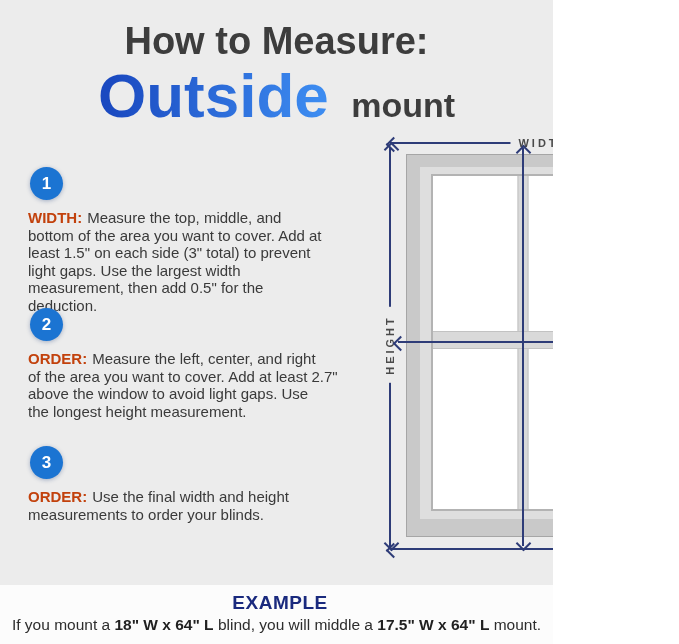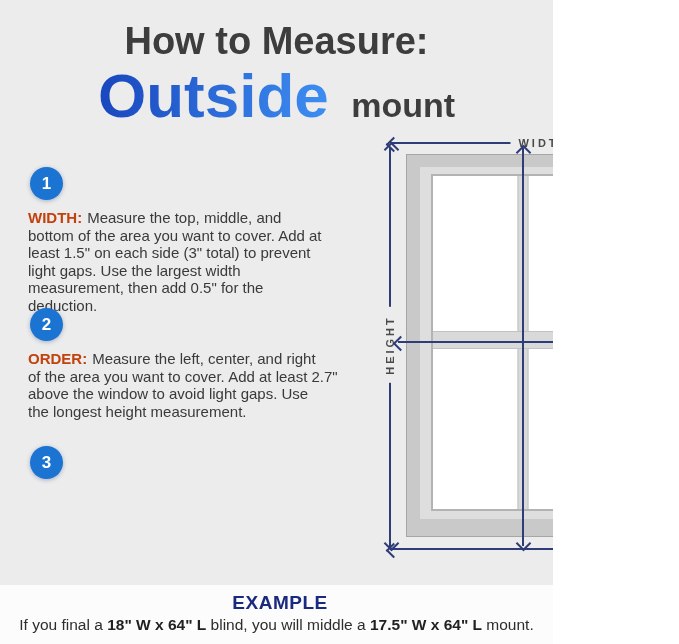--- a/index.html
+++ b/index.html
@@ -97,20 +97,22 @@
   <section class="step s2">
     <div class="badge">2</div>
     <p class="stext"><span class="slabel">ORDER:</span><span class="sbody">Measure the left, center, and right
 of the area you want to cover. Add at least 2.7"
 above the window to avoid light gaps. Use
 the longest height measurement.</span></p>
   </section>
 
   <section class="step s3">
     <div class="badge">3</div>
+    <p class="stext"><span class="slabel">ORDER:</span><span class="sbody">Use the final width and height
+measurements to order your blinds.</span></p>
   </section>
 
   <div>
 
     <div class="win">
       <div class="win-inner"></div>
       <div class="win-panes">
         <div class="mullion"></div>
         <div class="rail"></div>
       </div>
@@ -151,16 +153,16 @@
     <div>
       <div class="hline l-midh"></div>
       <div class="ah ah-l" style="left:395px;top:338px;"></div>
       <div class="ah ah-r" style="left:645px;top:338px;"></div>
     </div>
 
   </div>
 
   <footer class="example">
     <div class="ex-head">EXAMPLE</div>
-    <p class="ex-text"><span>If you final a </span><b>18" W x 64" L</b><span> blind, you will middle a </span><b>17.5" W x 64" L</b><span> mount.</span></p>
+    <p class="ex-text"><span>If you mount a </span><b>18" W x 64" L</b><span> blind, you will middle a </span><b>17.5" W x 64" L</b><span> mount.</span></p>
   </footer>
 
 </div>
 
 </body></html>

